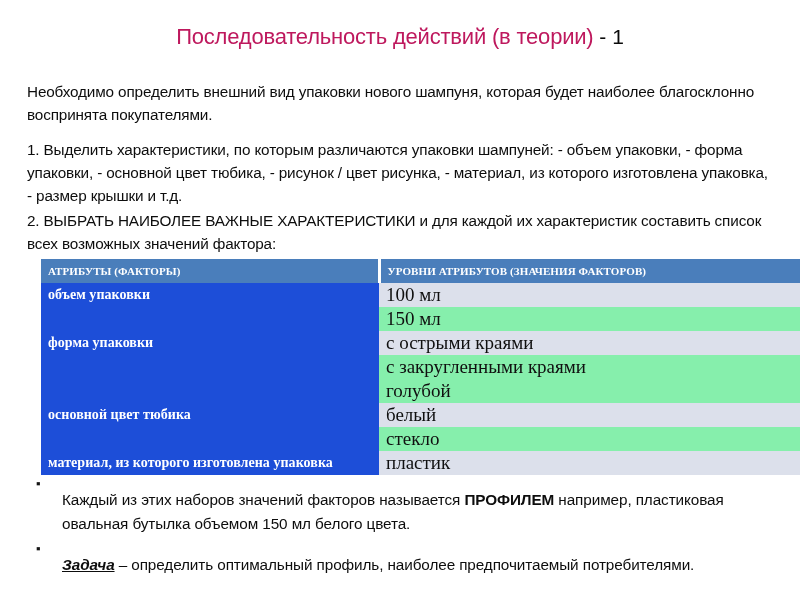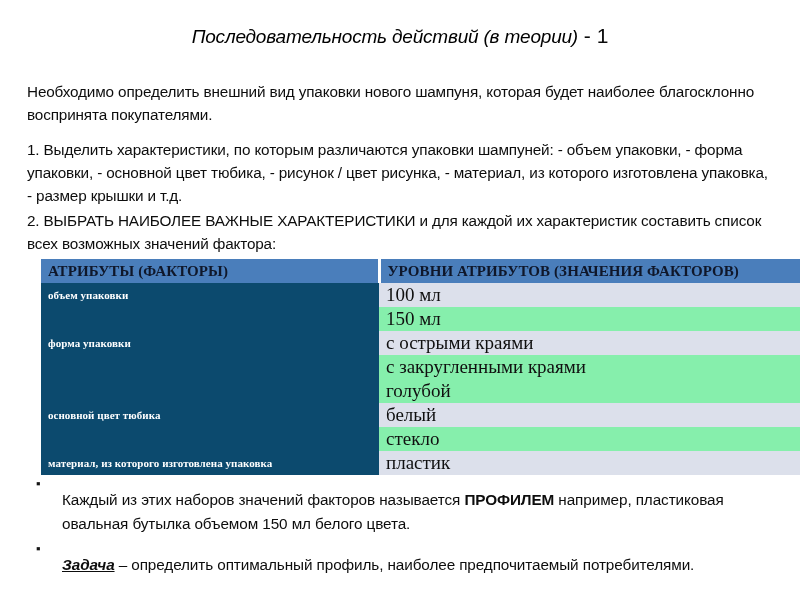--- a/index.html
+++ b/index.html
@@ -26,26 +26,25 @@
   
   .title-area {
     position: absolute;
     left: 0;
     top: 24px;
     width: 800px;
     text-align: center;
   }
   .title-main {
     font-family: "Liberation Sans", sans-serif;
-    font-size: 19px;
+    font-size: 22px;
     font-weight: normal;
-    color: #000000;
+    color: #be185d;
     letter-spacing: -0.2px;
     display: inline;
-    font-style: italic;
   }
   .title-suffix {
     font-family: "Liberation Sans", sans-serif;
     font-size: 21px;
     font-weight: normal;
     color: #0a0a0a;
     display: inline;
   }
 
   
@@ -85,38 +84,38 @@
     height: 24px;
     box-sizing: border-box;
     overflow: hidden;
     white-space: nowrap;
   }
   .col-a { width: 338px; }
   .col-b { width: 455px; }
 
   .hdr-cell {
     background: #4a7ebb;
-    color: #0f172a;
+    color: #ffffff;
     font-family: "Liberation Serif", serif;
     font-weight: bold;
-    font-size: 15px;
+    font-size: 11px;
     letter-spacing: 0.1px;
     text-align: left;
     border-bottom: 2px solid #ffffff;
   }
   .hdr-cell.col-b {
     border-left: 3px solid #ffffff;
   }
 
   .attr-cell {
-    background: #0c4a6e;
+    background: #1d4ed8;
     color: #ffffff;
     font-family: "Liberation Serif", serif;
     font-weight: bold;
-    font-size: 11px;
+    font-size: 14px;
     letter-spacing: 0.05px;
     border-bottom: 2px solid #ffffff;
     border-right: 3px solid #ffffff;
   }
 
   .val-cell {
     font-family: "Liberation Serif", serif;
     font-size: 19px;
     color: #101010;
     background: #dce0eb;

